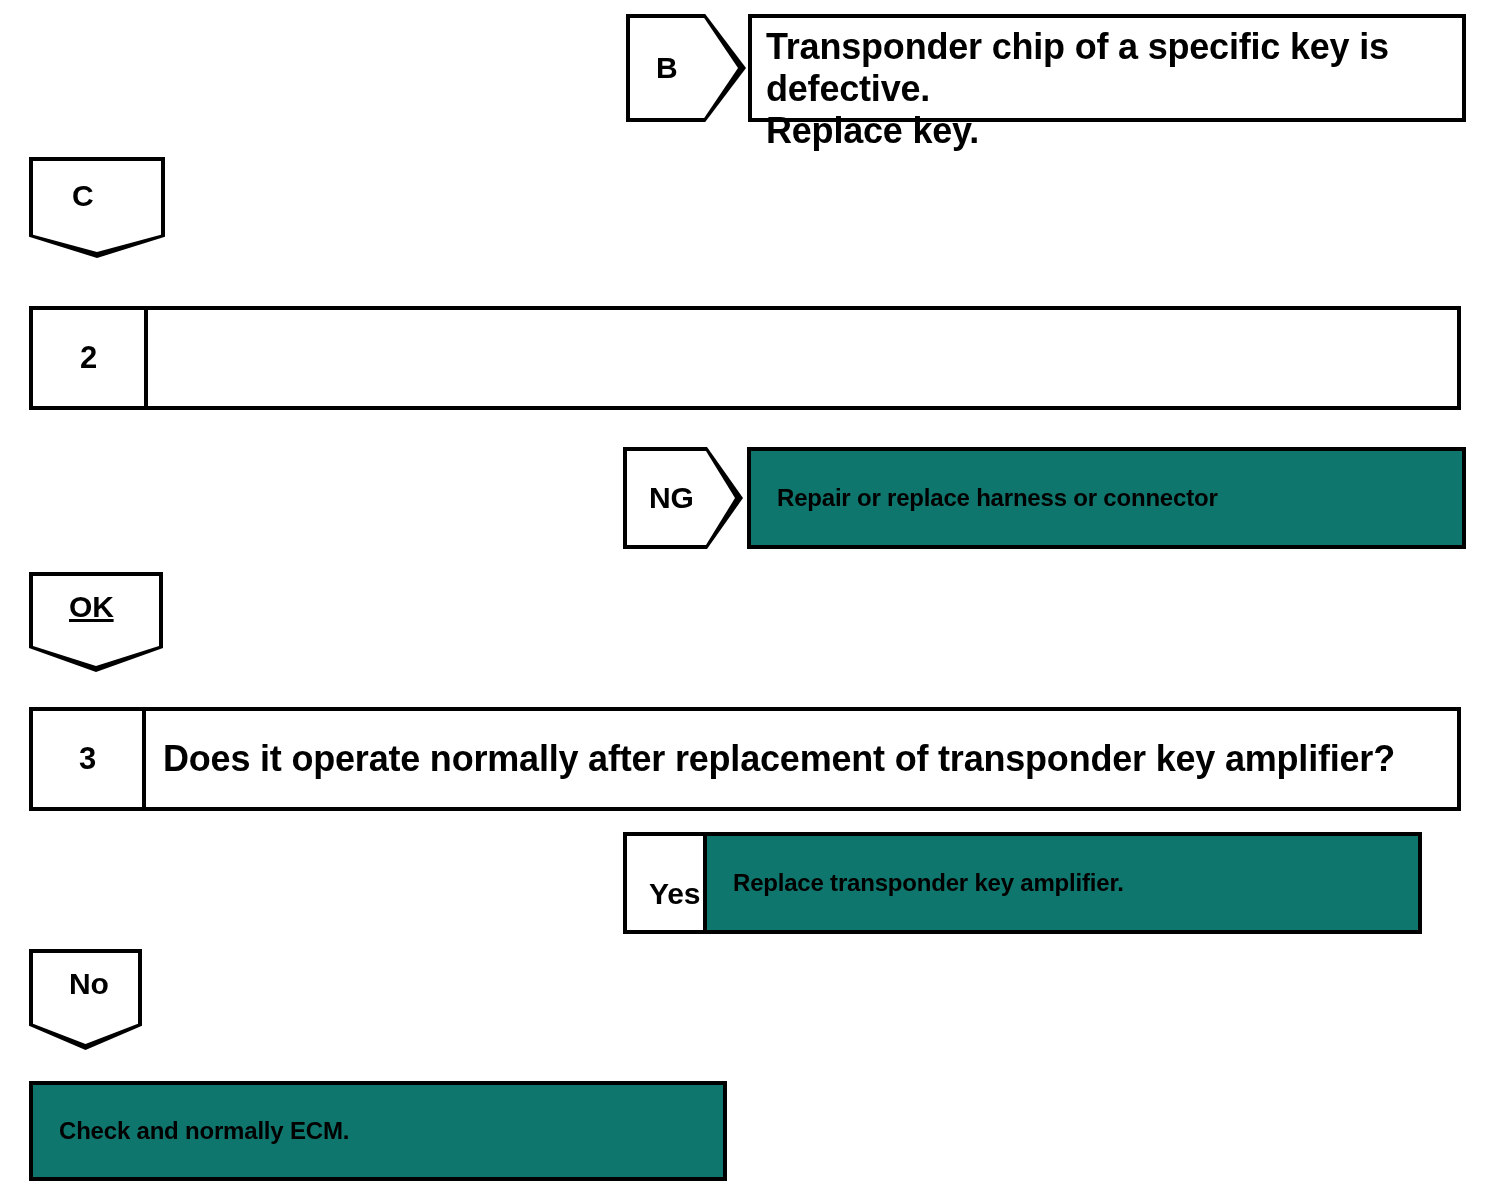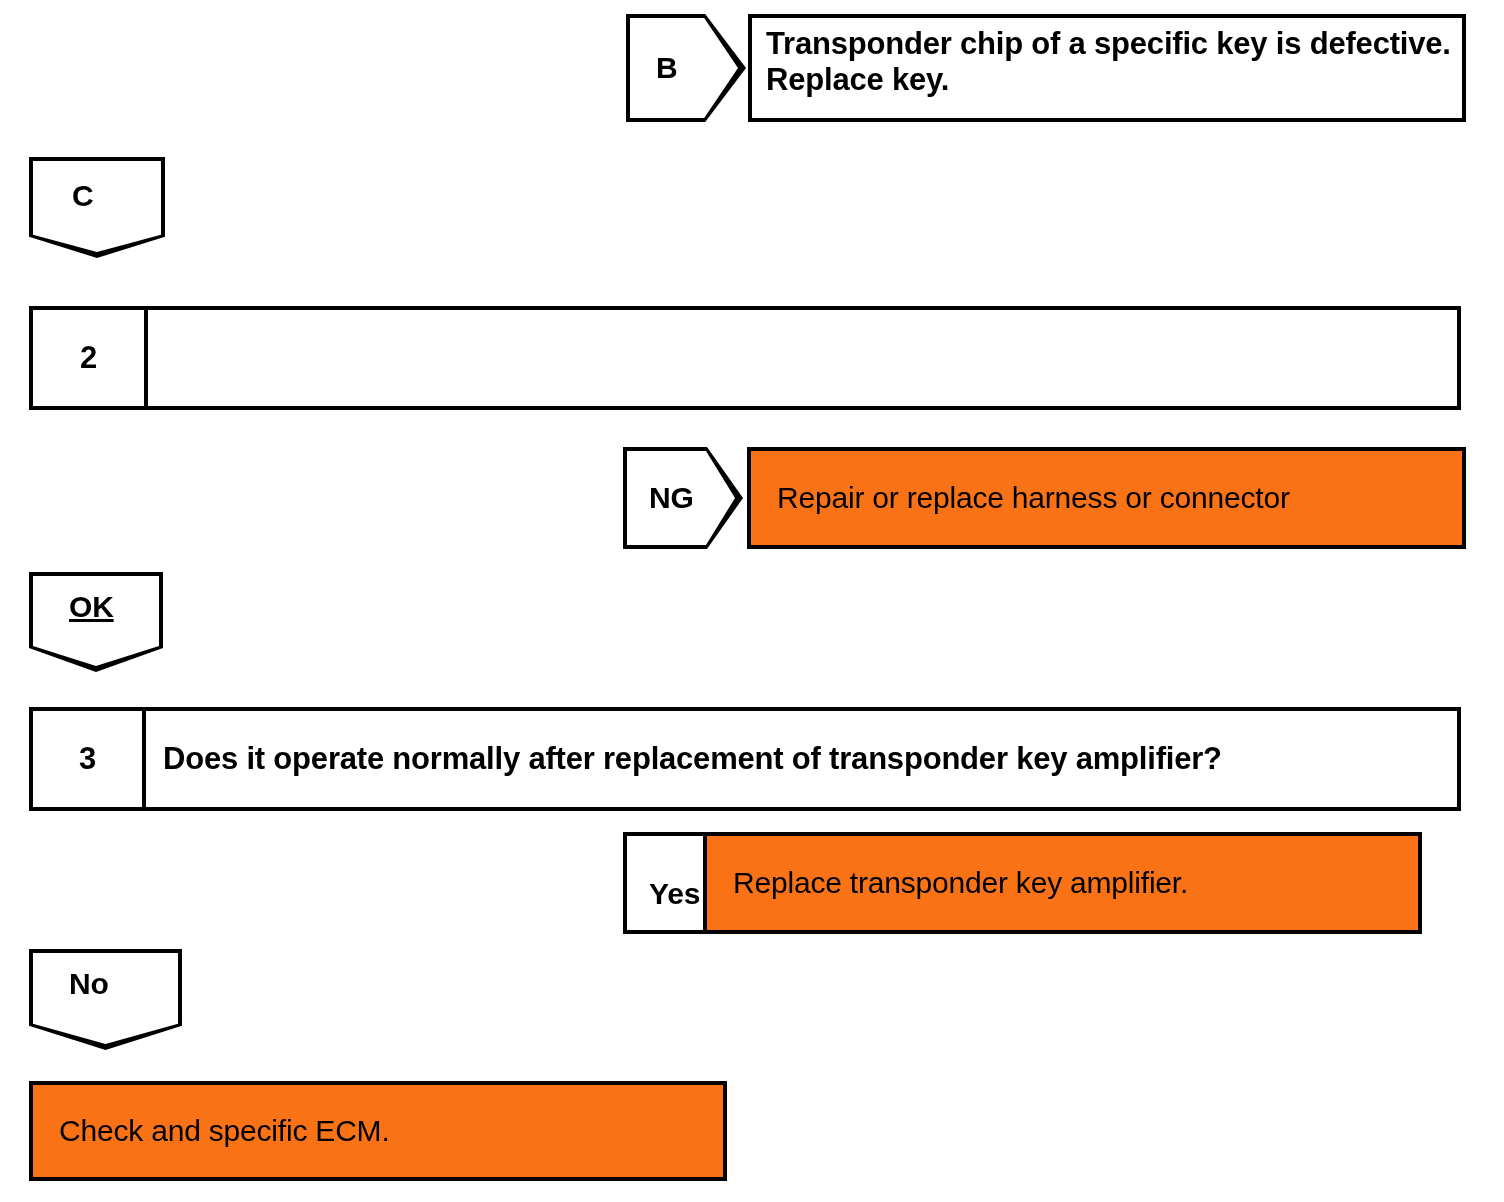--- a/index.html
+++ b/index.html
@@ -41,38 +41,38 @@
     color: #000000;
     letter-spacing: 0px;
   }
   .body-cell {
     flex: 1 1 auto;
     display: flex;
     align-items: center;
     padding-left: 17px;
     padding-right: 8px;
     font-weight: bold;
-    font-size: 31px;
+    font-size: 36px;
     color: #000000;
     line-height: 1.16;
     letter-spacing: -0.2px;
   }
   .body-cell.top-align {
     align-items: flex-start;
     padding-top: 12px;
   }
   .plain-box {
     border: 4px solid #000000;
-    background: #f97316;
+    background: #0f766e;
     display: flex;
     align-items: center;
     padding-left: 26px;
     padding-right: 10px;
-    font-weight: normal;
-    font-size: 30px;
+    font-weight: bold;
+    font-size: 24px;
     color: #000000;
     letter-spacing: -0.2px;
   }
 
   
   .pent {
     background: #000000;
   }
   .pent-inner {
     position: absolute;
@@ -169,24 +169,24 @@
               clip-path: polygon(0 0, 70% 0, 100% 50%, 70% 100%, 0 100%);">
     <div class="arrow-inner" style="clip-path: polygon(4px 4px, calc(70% - 1px) 4px, calc(100% - 8px) 50%, calc(70% - 1px) calc(100% - 4px), 4px calc(100% - 4px));">
       <span class="arrow-label" style="padding-left:26px;margin-top:21px;">Yes</span>
     </div>
   </div>
 
   <div class="node plain-box" style="left:703px; top:832px; width:719px; height:102px;">
     <span class="nowrap" style="padding-left:0px;">Replace transponder key amplifier.</span>
   </div>
 
-  <div class="node pent" style="left:29px; top:949px; width:153px; height:101px;
+  <div class="node pent" style="left:29px; top:949px; width:113px; height:101px;
               clip-path: polygon(0 0, 100% 0, 100% 76%, 50% 100%, 0 76%);">
     <div class="pent-inner" style="clip-path: polygon(4px 4px, calc(100% - 4px) 4px, calc(100% - 4px) calc(76% - 2px), 50% calc(100% - 6px), 4px calc(76% - 2px));">
       <span class="pent-label" style="padding-left:40px; padding-top:18px;">No</span>
     </div>
   </div>
 
   <div class="node plain-box" style="left:29px; top:1081px; width:698px; height:100px;">
-    <span class="nowrap">Check and specific ECM.</span>
+    <span class="nowrap">Check and normally ECM.</span>
   </div>
 
 </div>
 
 </body></html>

